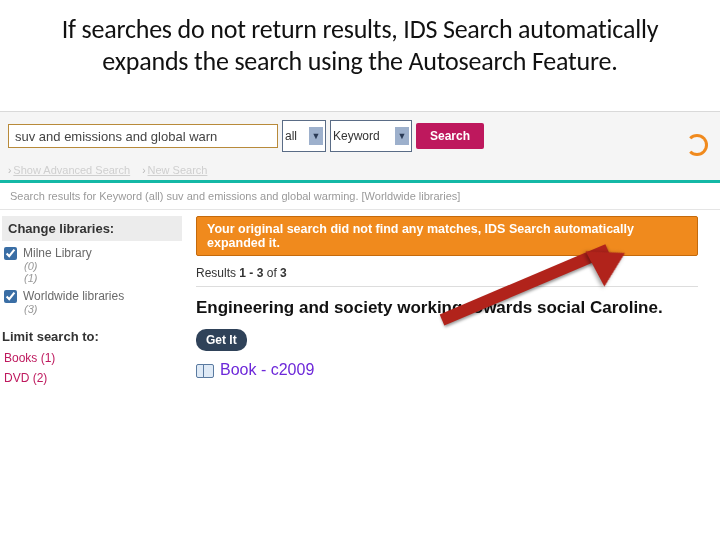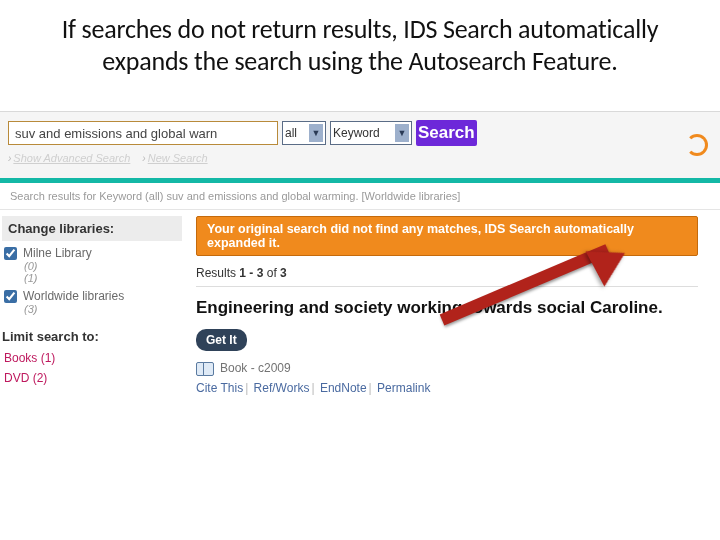--- a/index.html
+++ b/index.html
@@ -1,45 +1,45 @@
 <!DOCTYPE html>
 <html><head>
 <meta charset="utf-8">
 <style>
   * { box-sizing: border-box; margin: 0; padding: 0; }
   body { width: 720px; height: 540px; font-family: Arial, Helvetica, sans-serif; background: #fff; overflow: hidden; }
   .slide-title { font-family: Calibri, Arial, sans-serif; font-size: 26px; color: #111; text-align: center; padding: 14px 60px 8px; line-height: 1.22; letter-spacing: -0.2px; }
   .shot { position: relative; width: 720px; margin-top: 26px; }
-  .search-band { background: #f5f5f5; border-top: 1px solid #d9d9d9; border-bottom: 5px solid #14b8a6; padding: 8px 8px 4px; height: 72px; position: relative; }
+  .search-band { background: #f5f5f5; border-top: 1px solid #d9d9d9; border-bottom: 3px solid #14b8a6; padding: 8px 8px 4px; height: 72px; position: relative; }
   .search-row { display: flex; align-items: center; gap: 4px; }
   .search-row input.q { width: 270px; height: 24px; border: 1px solid #b88a3a; font-size: 13px; padding: 2px 6px; color: #444; background: #fff; }
-  .sel { width: 44px; height: 24px; border: 1px solid #5a6c86; background: #fff; font-size: 12px; padding: 2px 2px; color: #333; display: inline-flex; align-items: center; justify-content: space-between; }
+  .sel { width: 44px; height: 32px; border: 1px solid #5a6c86; background: #fff; font-size: 12px; padding: 2px 2px; color: #333; display: inline-flex; align-items: center; justify-content: space-between; }
   .sel.wide { width: 82px; }
   .sel .caret { width: 14px; height: 18px; background: #9db0cc; display: inline-flex; align-items: center; justify-content: center; font-size: 9px; color: #2a3a55; }
-  .btn-search { height: 26px; padding: 0 2px; background: #6d28d9; color: #fff; border: none; font-size: 17px; font-weight: bold; border-radius: 2px; cursor: pointer; }
-  .adv-row { margin-top: 6px; font-size: 11px; color: #ccc; display: flex; gap: 12px; align-items: center; font-style: italic; }
+  .btn-search { height: 26px; padding: 0 14px; background: #be185d; color: #fff; border: none; font-size: 12px; font-weight: bold; border-radius: 2px; cursor: pointer; }
+  .adv-row { margin-top: 12px; font-size: 11px; color: #ccc; display: flex; gap: 12px; align-items: center; }
   .adv-row .chev { color: #b9b9b9; margin-right: 2px; font-size: 10px; }
   .adv-row a { color: #cfcfcf; text-decoration: underline; }
   .spinner { position: absolute; right: 12px; top: 22px; width: 22px; height: 22px; border: 3px solid #f08a1d; border-left-color: transparent; border-radius: 50%; }
   .crumb-band { font-size: 11px; color: #9a9a9a; padding: 7px 10px; border-bottom: 1px solid #e5e5e5; }
   .lower { display: grid; grid-template-columns: 190px 1fr; }
   .sidebar { padding: 6px 8px 8px 2px; font-size: 12px; }
   .sidebar-title { background: #ececec; font-weight: bold; font-size: 13px; color: #333; padding: 5px 6px; }
   .lib { display: flex; align-items: center; gap: 6px; padding: 5px 2px 0 2px; color: #6a6a6a; }
   .lib input { accent-color: #3a6ea5; }
   .sidebar h4 { font-size: 13px; font-weight: bold; color: #333; margin-top: 10px; padding: 4px 0; }
   .facet { color: #be185d; padding: 3px 2px; font-size: 12px; }
   .main { padding: 6px 22px 8px 6px; position: relative; }
   .banner-wrap { position: relative; }
   .banner { background: #f08a1d; color: #fff; font-size: 12.5px; font-weight: bold; padding: 5px 10px; border: 1px solid #c46a0c; border-radius: 2px; }
   .results-line { font-size: 12px; color: #333; margin: 10px 0 6px; }
   .divider { height: 1px; background: #ddd; margin: 4px 0 10px; }
   .item-title { font-size: 17px; font-weight: bold; color: #111; line-height: 1.25; }
   .getit { display: inline-block; background: #2f4259; color: #fff; font-size: 12px; font-weight: bold; padding: 4px 10px; border-radius: 10px; margin-top: 10px; }
-  .meta-row { display: flex; align-items: center; gap: 6px; margin-top: 10px; font-size: 12px; color: #737373; }
+  .meta-row { display: flex; align-items: center; gap: 6px; margin-top: 10px; font-size: 16px; color: #6d28d9; }
   .book-icon { width: 18px; height: 12px; position: relative; }
   .book-icon::before, .book-icon::after { content: ""; position: absolute; top: 0; width: 9px; height: 12px; background: #dfeaf6; border: 1px solid #5a7aa0; }
   .book-icon::before { left: 0; border-radius: 2px 0 0 2px; }
   .book-icon::after { right: 0; border-radius: 0 2px 2px 0; }
   .links-row { font-size: 12px; color: #888; margin-top: 6px; }
   .links-row a { color: #4a6aa0; text-decoration: none; }
   .links-row .sep { color: #bbb; margin: 0 2px; }
   .arrow { position: absolute; left: 236px; top: 42px; pointer-events: none; }
   .arrow-line { width: 180px; height: 12px; background: #b1231b; transform: rotate(-23deg); transform-origin: left center; box-shadow: 0 2px 3px rgba(0,0,0,.4); position: absolute; left: 10px; top: 56px; }
   .arrow-head { width: 0; height: 0; border-left: 20px solid transparent; border-right: 20px solid transparent; border-bottom: 34px solid #b1231b; transform: rotate(62deg); position: absolute; left: 158px; top: -14px; filter: drop-shadow(0 2px 2px rgba(0,0,0,.4)); }
@@ -112,22 +112,16 @@
 
       <div class="item-title">Engineering and society working towards social Caroline.</div>
 
       <span class="getit">Get It</span>
 
       <div class="meta-row">
         <span class="book-icon"></span>
         <span>Book - c2009</span>
       </div>
 
-      <div class="links-row">
-        <a href="#">Cite This</a><span class="sep">|</span>
-        <a href="#">Ref/Works</a><span class="sep">|</span>
-        <a href="#">EndNote</a><span class="sep">|</span>
-        <a href="#">Permalink</a>
-      </div>
     </section>
   </div>
 
 </div>
 
 </body></html>

